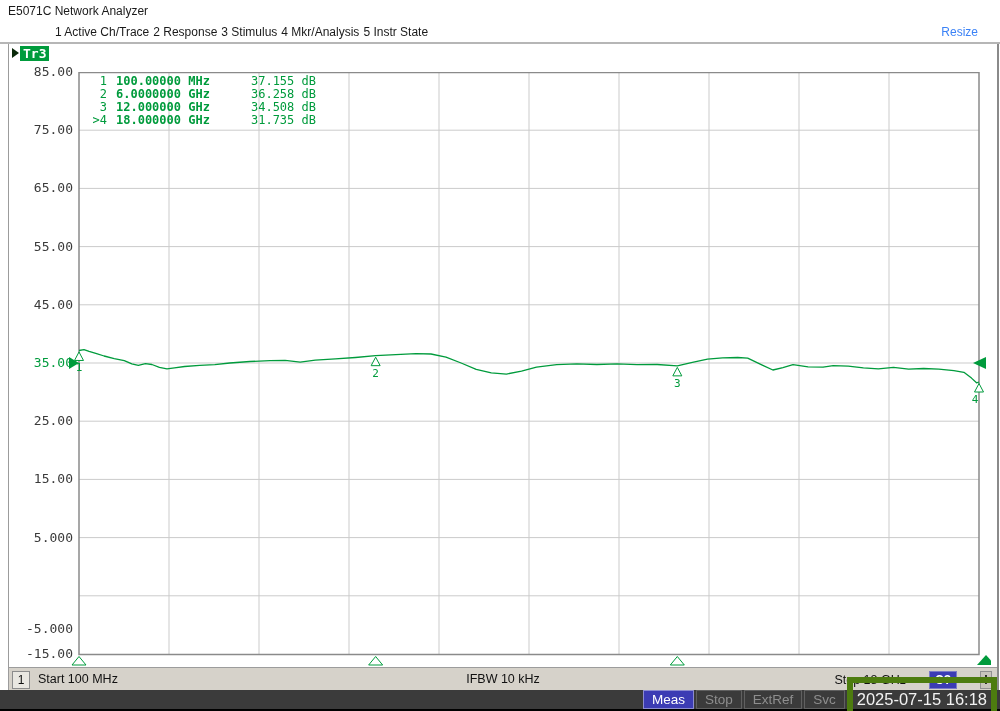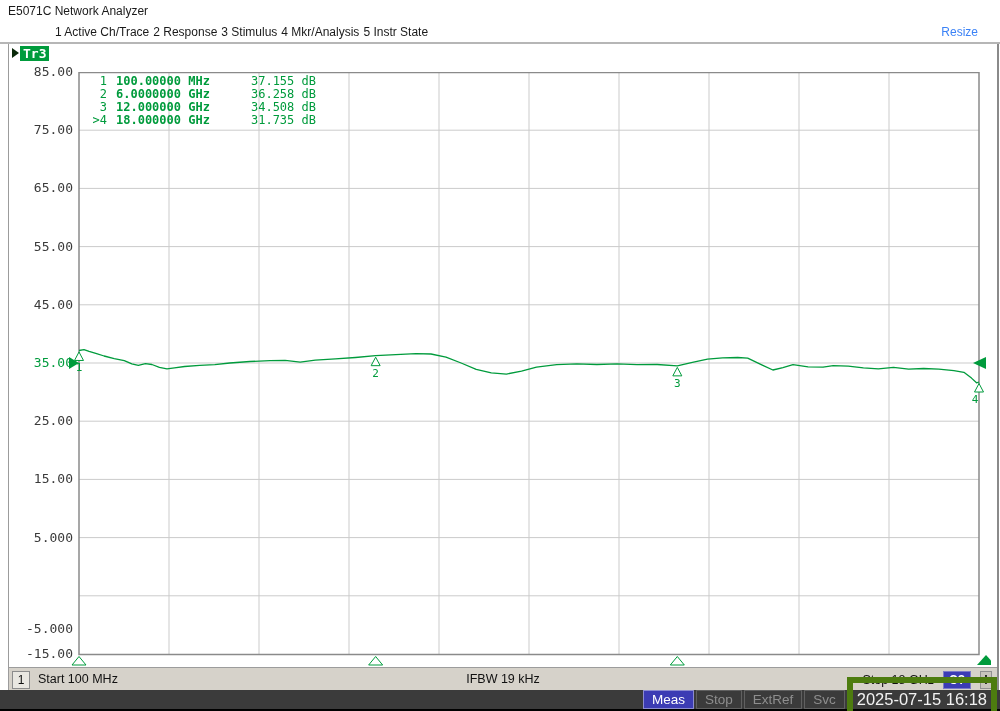--- a/index.html
+++ b/index.html
@@ -43,21 +43,21 @@
   .ylab.ref{color:var(--green);}
   
   .plot{position:absolute;left:60px;top:28px;}
   
   .channel-bar{position:absolute;left:0;top:623px;width:100%;height:23px;background:var(--chrome-gray);
     border-top:1px solid #9c9c9c;font-size:12.5px;color:#111;}
   .ch-box{position:absolute;left:3px;top:3px;width:16px;height:16px;border:1px solid #8c8c8c;background:#e9e7e1;
     text-align:center;line-height:16px;font-size:12px;}
   .ch-start{position:absolute;left:29px;top:4px;}
   .ch-ifbw{position:absolute;left:0;right:0;top:4px;text-align:center;}
-  .ch-right{position:absolute;right:5px;top:3px;display:flex;align-items:center;gap:9px;}
+  .ch-right{position:absolute;right:5px;top:3px;display:flex;align-items:center;gap:23px;}
   .cal-badge{background:var(--blue);color:#fff;font-size:12px;font-weight:bold;padding:0 5px;height:16px;
     line-height:16px;border:1px solid #7a7ac8;}
   .warn-badge{background:#c8c4bc;color:#111;font-size:12px;font-weight:bold;width:10px;height:16px;
     line-height:16px;text-align:center;border:1px solid #909090;}
   
   .status-bar{position:absolute;left:0;top:690px;width:100%;height:21px;background:var(--status-bg);
     border-bottom:2px solid #000;box-sizing:border-box;display:flex;justify-content:flex-end;align-items:center;
     gap:2px;padding-right:3px;}
   .st-item{font-size:13.5px;padding:0 8px;height:17px;line-height:17px;}
   .st-meas{background:var(--blue);color:#fff;border:1px solid #8c8cd0;}
@@ -159,21 +159,21 @@
       <text x="608.3240223463687" y="314.86343999999997" text-anchor="middle" fill="#009b3c" font-size="11px" font-family="&quot;DejaVu Sans Mono&quot;,&quot;Liberation Mono&quot;,monospace">3</text>
       <polygon points="608.3240223463687,584.5 601.3240223463687,593 615.3240223463687,593" fill="#ffffff" stroke="#009b3c" stroke-width="1"></polygon>
       <polygon points="910,311.5023 905.5,320.0023 914.5,320.0023" fill="#ffffff" stroke="#009b3c" stroke-width="1"></polygon>
       <text x="906" y="331.0023" text-anchor="middle" fill="#009b3c" font-size="11px" font-family="&quot;DejaVu Sans Mono&quot;,&quot;Liberation Mono&quot;,monospace">4</text>
       <polygon points="917,583 908,593 926,593" fill="#009b3c"></polygon>
     </svg>
 
   <div class="channel-bar">
     <div class="ch-box">1</div>
     <span class="ch-start">Start 100 MHz</span>
-    <span class="ch-ifbw">IFBW 19 kHz</span>
+    <span class="ch-ifbw">IFBW 10 kHz</span>
     <div class="ch-right">
       <span>Stop 18 GHz</span>
       <span class="cal-badge">C?</span>
       <span class="warn-badge">!</span>
     </div>
   </div>
 </div>
 
 <div class="status-bar">
   <span class="st-item st-meas">Meas</span>

